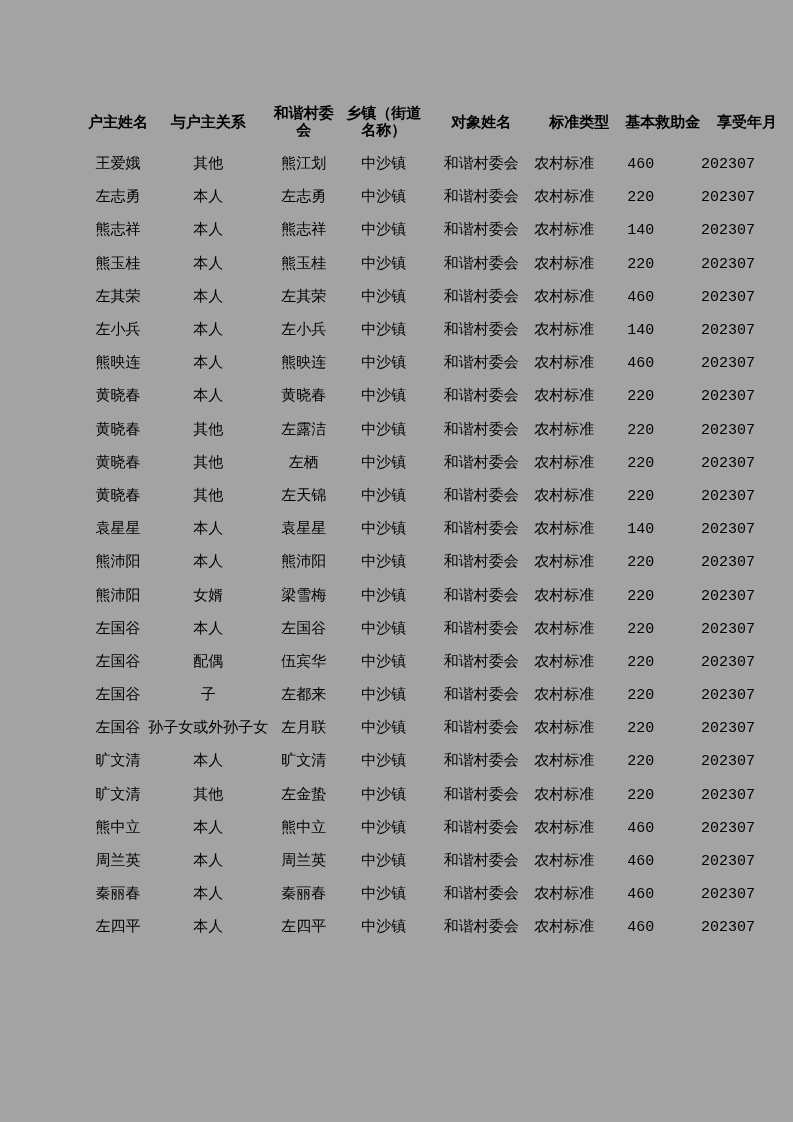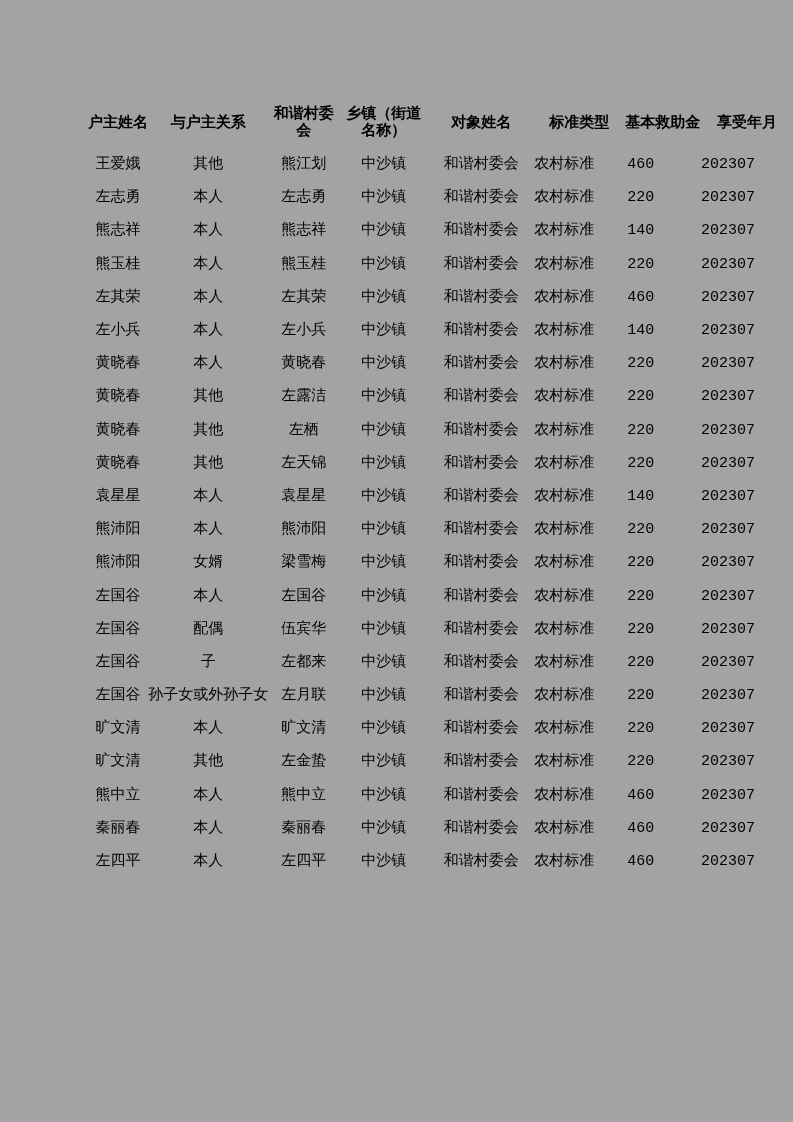--- a/index.html
+++ b/index.html
@@ -146,20 +146,30 @@
           <td class="c-householder">左小兵</td>
           <td class="c-relation">本人</td>
           <td class="c-person">左小兵</td>
           <td class="c-town">中沙镇</td>
           <td class="c-community">和谐村委会</td>
           <td class="c-standard">农村标准</td>
           <td class="c-amount">140</td>
           <td class="c-period">202307</td>
         </tr>
         <tr>
+          <td class="c-householder">熊映连</td>
+          <td class="c-relation">本人</td>
+          <td class="c-person">熊映连</td>
+          <td class="c-town">中沙镇</td>
+          <td class="c-community">和谐村委会</td>
+          <td class="c-standard">农村标准</td>
+          <td class="c-amount">460</td>
+          <td class="c-period">202307</td>
+        </tr>
+        <tr>
           <td class="c-householder">黄晓春</td>
           <td class="c-relation">本人</td>
           <td class="c-person">黄晓春</td>
           <td class="c-town">中沙镇</td>
           <td class="c-community">和谐村委会</td>
           <td class="c-standard">农村标准</td>
           <td class="c-amount">220</td>
           <td class="c-period">202307</td>
         </tr>
         <tr>
@@ -279,20 +289,30 @@
           <td class="c-town">中沙镇</td>
           <td class="c-community">和谐村委会</td>
           <td class="c-standard">农村标准</td>
           <td class="c-amount">220</td>
           <td class="c-period">202307</td>
         </tr>
         <tr>
           <td class="c-householder">熊中立</td>
           <td class="c-relation">本人</td>
           <td class="c-person">熊中立</td>
+          <td class="c-town">中沙镇</td>
+          <td class="c-community">和谐村委会</td>
+          <td class="c-standard">农村标准</td>
+          <td class="c-amount">460</td>
+          <td class="c-period">202307</td>
+        </tr>
+        <tr>
+          <td class="c-householder">周兰英</td>
+          <td class="c-relation">本人</td>
+          <td class="c-person">周兰英</td>
           <td class="c-town">中沙镇</td>
           <td class="c-community">和谐村委会</td>
           <td class="c-standard">农村标准</td>
           <td class="c-amount">460</td>
           <td class="c-period">202307</td>
         </tr>
         <tr>
           <td class="c-householder">秦丽春</td>
           <td class="c-relation">本人</td>
           <td class="c-person">秦丽春</td>

